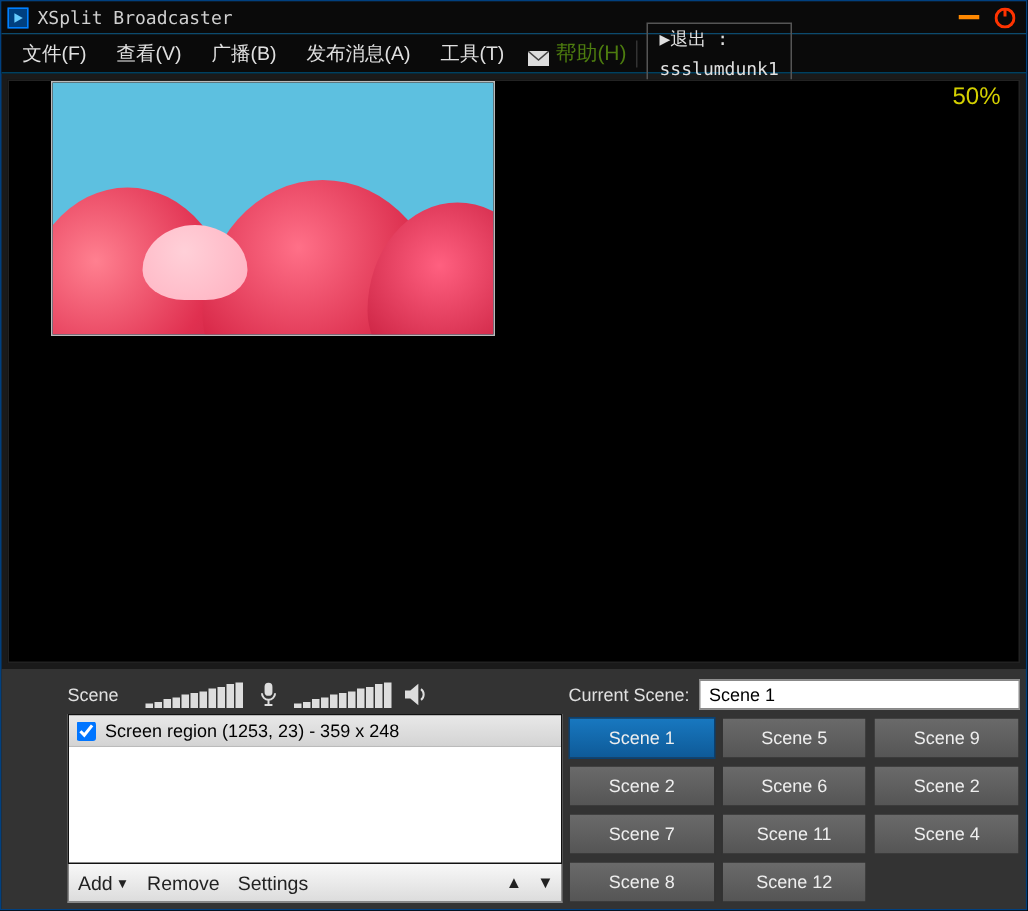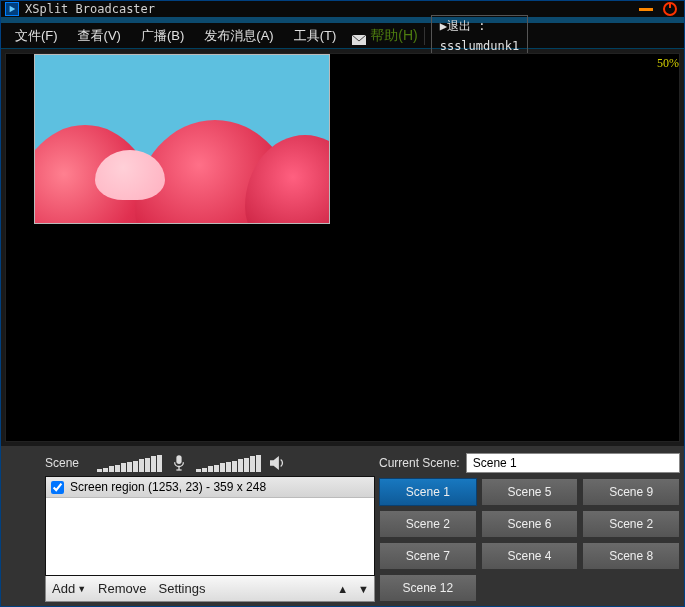--- a/index.html
+++ b/index.html
@@ -1,40 +1,40 @@
 <!DOCTYPE html>
 <html><head>
 <meta charset="utf-8">
 <style>
 * { margin: 0; padding: 0; box-sizing: border-box; }
 body { font-family: "Microsoft YaHei", Arial, sans-serif; background: #000; width: 685px; height: 607px; overflow: hidden; }
 .window { width: 685px; height: 607px; background: #1a1a1a; border: 1px solid #004080; display: flex; flex-direction: column; }
 
 
-.titlebar { height: 22px; background: #0a0a0a; display: flex; align-items: center; padding: 0 4px; border-bottom: 6px solid #0c4a6e; }
+.titlebar { height: 22px; background: #0a0a0a; display: flex; align-items: center; padding: 0 4px; border-bottom: 1px solid #0c4a6e; }
 .app-icon { width: 14px; height: 14px; background: #004080; border: 1px solid #0080ff; display: flex; align-items: center; justify-content: center; margin-right: 6px; }
 .app-icon svg { width: 8px; height: 8px; }
 .title { color: #d0d0d0; font-size: 12px; flex: 1; font-family: "SimSun", monospace; }
 .win-controls { display: flex; gap: 4px; }
 .win-btn { width: 20px; height: 16px; display: flex; align-items: center; justify-content: center; cursor: pointer; }
 .min-btn { color: #ff8800; }
 .close-btn { color: #ff2200; }
 
 
 .menubar { height: 26px; background: #0a0a0a; display: flex; align-items: center; padding: 0 4px; border-bottom: 1px solid #004060; }
 .menu-item { color: #e0e0e0; font-size: 13px; padding: 18px 10px; cursor: pointer; }
 .menu-sep { width: 1px; height: 18px; background: #333; }
 .help-group { display: flex; align-items: center; gap: 4px; padding: 0 6px; }
 .envelope-icon { width: 14px; height: 10px; }
 .logout-box { border: 1px solid #555; padding: 2px 8px; margin-left: 6px; color: #e0e0e0; font-size: 12px; display: flex; align-items: flex-start; gap: 4px; font-family: "SimSun", monospace; cursor: pointer; flex-direction: column; }
 
 
 .preview { flex: 1; background: #000; position: relative; margin: 4px; border: 1px solid #222; }
 .preview-content { position: absolute; top: 0; left: 28px; width: 296px; height: 170px; border: 1px solid #bbb; overflow: hidden; }
-.zoom-label { position: absolute; top: 2px; right: 0; color: #d4d000; font-size: 12px; font-family: Liberation Serif, serif; }
+.zoom-label { position: absolute; top: 2px; right: 12px; color: #d4d000; font-size: 16px; }
 .tulip-sky { width: 100%; height: 100%; background: #5dc0e0; position: relative; overflow: hidden; }
 .tulip { position: absolute; border-radius: 50% 50% 40% 40% / 60% 60% 40% 40%; }
 .t1 { width: 140px; height: 140px; background: radial-gradient(circle at 35% 35%, #ff8090, #e03050 60%, #c02040); left: -20px; top: 70px; }
 .t2 { width: 160px; height: 150px; background: radial-gradient(circle at 40% 30%, #ff7088, #d82848 60%, #b01838); left: 100px; top: 65px; }
 .t3 { width: 120px; height: 120px; background: radial-gradient(circle at 40% 35%, #ff6080, #d02848 60%, #a81838); left: 210px; top: 80px; }
 .t4 { width: 70px; height: 50px; background: radial-gradient(circle at 40% 35%, #ffd0d8, #ffb0c0); left: 60px; top: 95px; }
 
 
 .bottom { background: #333; display: flex; padding: 4px; gap: 4px; }
 .left-panel { width: 330px; display: flex; flex-direction: column; margin-left: 40px; }
@@ -198,19 +198,20 @@
         <input class="cur-input" value="Scene 1" style="">
       </div>
       <div class="scene-grid" id="scene-grid">
           <div class="scene-btn active">Scene 1</div>
           <div class="scene-btn">Scene 5</div>
           <div class="scene-btn">Scene 9</div>
           <div class="scene-btn">Scene 2</div>
           <div class="scene-btn">Scene 6</div>
           <div class="scene-btn">Scene 2</div>
           <div class="scene-btn">Scene 7</div>
+          <div class="scene-btn">Scene 11</div>
           <div class="scene-btn">Scene 4</div>
           <div class="scene-btn">Scene 8</div>
           <div class="scene-btn">Scene 12</div>
         </div>
     </div>
   </div>
 </div>
 
 </body></html>

